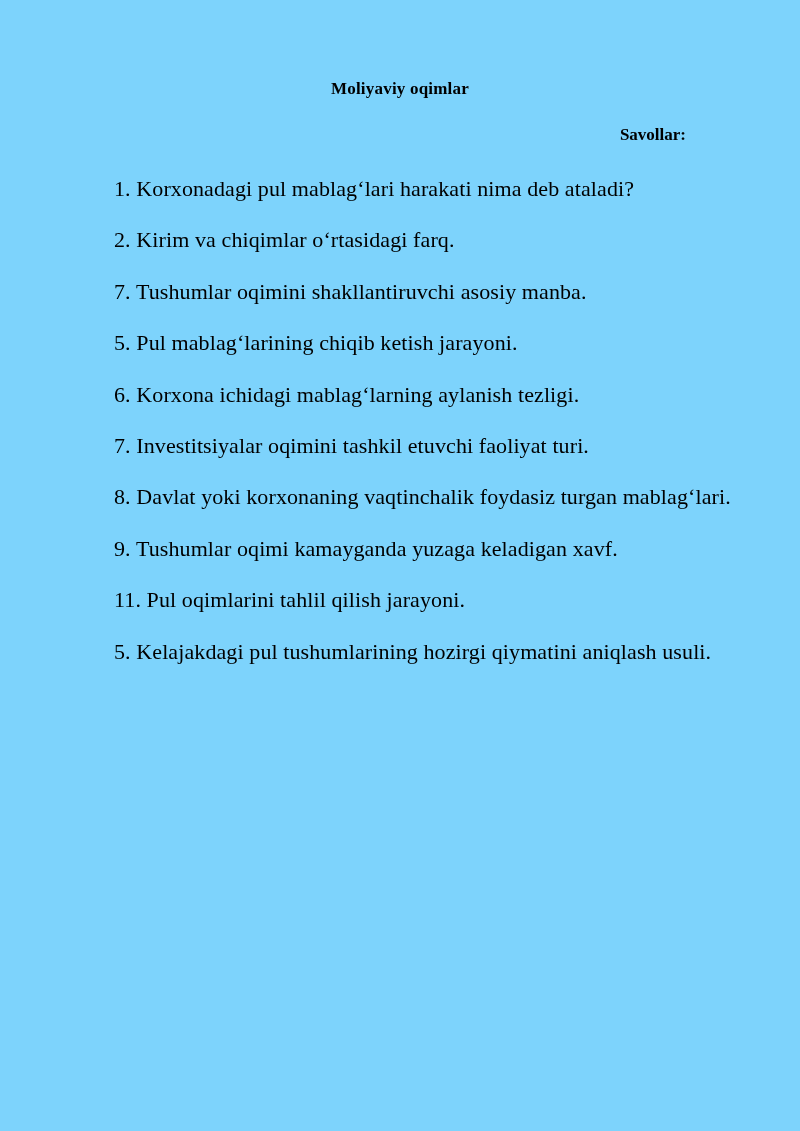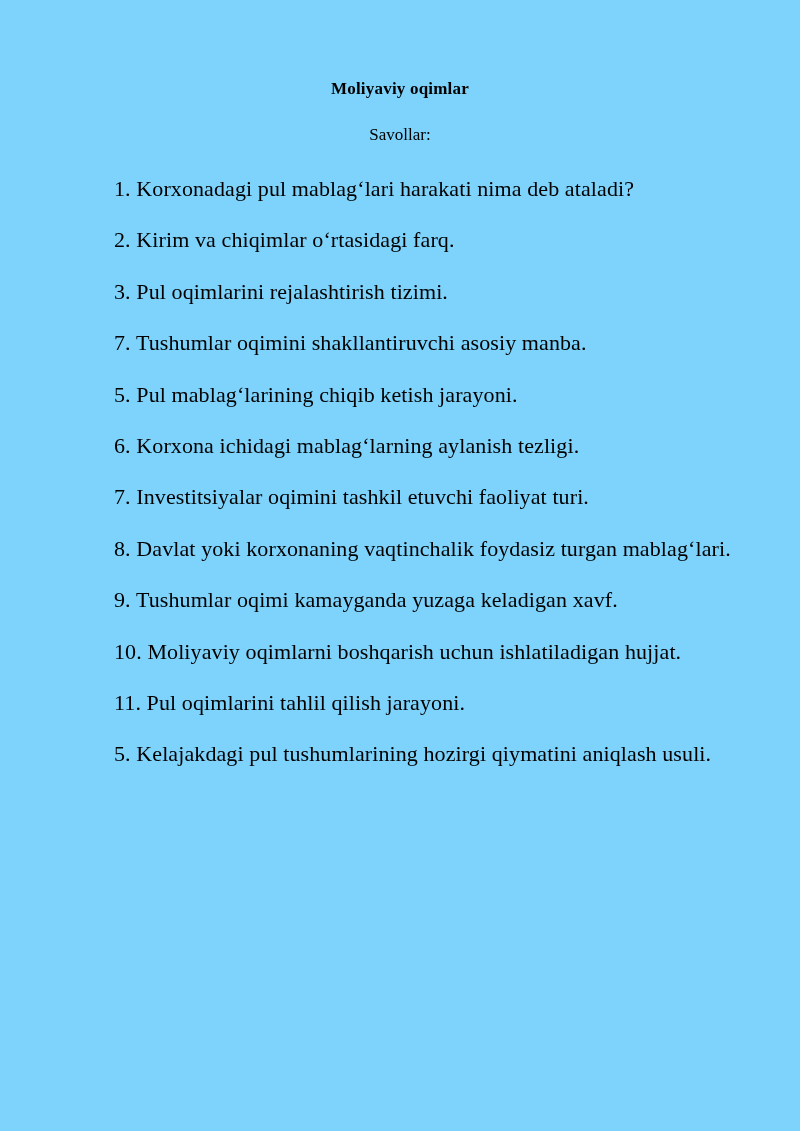--- a/index.html
+++ b/index.html
@@ -21,22 +21,22 @@
   }
   .doc-title {
     text-align: center;
     font-weight: bold;
     font-size: 17px;
     line-height: 1.15;
     margin: 0 48px 0 0; 
     letter-spacing: 0.2px;
   }
   .doc-subtitle {
-    text-align: center;
-    font-weight: normal;
+    text-align: right;
+    font-weight: bold;
     font-size: 17px;
     line-height: 1.15;
     margin: 26px 48px 0 0;
   }
   .question-list {
     margin-top: 32px;
   }
   .question-item {
     font-size: 22px;
     line-height: 1.2;
@@ -49,25 +49,23 @@
 
 <div class="page">
 
   <div class="doc-title">Moliyaviy oqimlar</div>
 
   <div class="doc-subtitle">Savollar:</div>
 
   <div class="question-list">
     <div class="question-item">1. Korxonadagi pul mablag‘lari harakati nima deb ataladi?</div>
     <div class="question-item">2. Kirim va chiqimlar o‘rtasidagi farq.</div>
-    <div class="question-item">3. Pul oqimlarini rejalashtirish tizimi.</div>
     <div class="question-item">7. Tushumlar oqimini shakllantiruvchi asosiy manba.</div>
     <div class="question-item">5. Pul mablag‘larining chiqib ketish jarayoni.</div>
     <div class="question-item">6. Korxona ichidagi mablag‘larning aylanish tezligi.</div>
     <div class="question-item">7. Investitsiyalar oqimini tashkil etuvchi faoliyat turi.</div>
     <div class="question-item">8. Davlat yoki korxonaning vaqtinchalik foydasiz turgan mablag‘lari.</div>
     <div class="question-item">9. Tushumlar oqimi kamayganda yuzaga keladigan xavf.</div>
-    <div class="question-item">10. Moliyaviy oqimlarni boshqarish uchun ishlatiladigan hujjat.</div>
     <div class="question-item">11. Pul oqimlarini tahlil qilish jarayoni.</div>
     <div class="question-item">5. Kelajakdagi pul tushumlarining hozirgi qiymatini aniqlash usuli.</div>
   </div>
 
 </div>
 
 </body></html>

